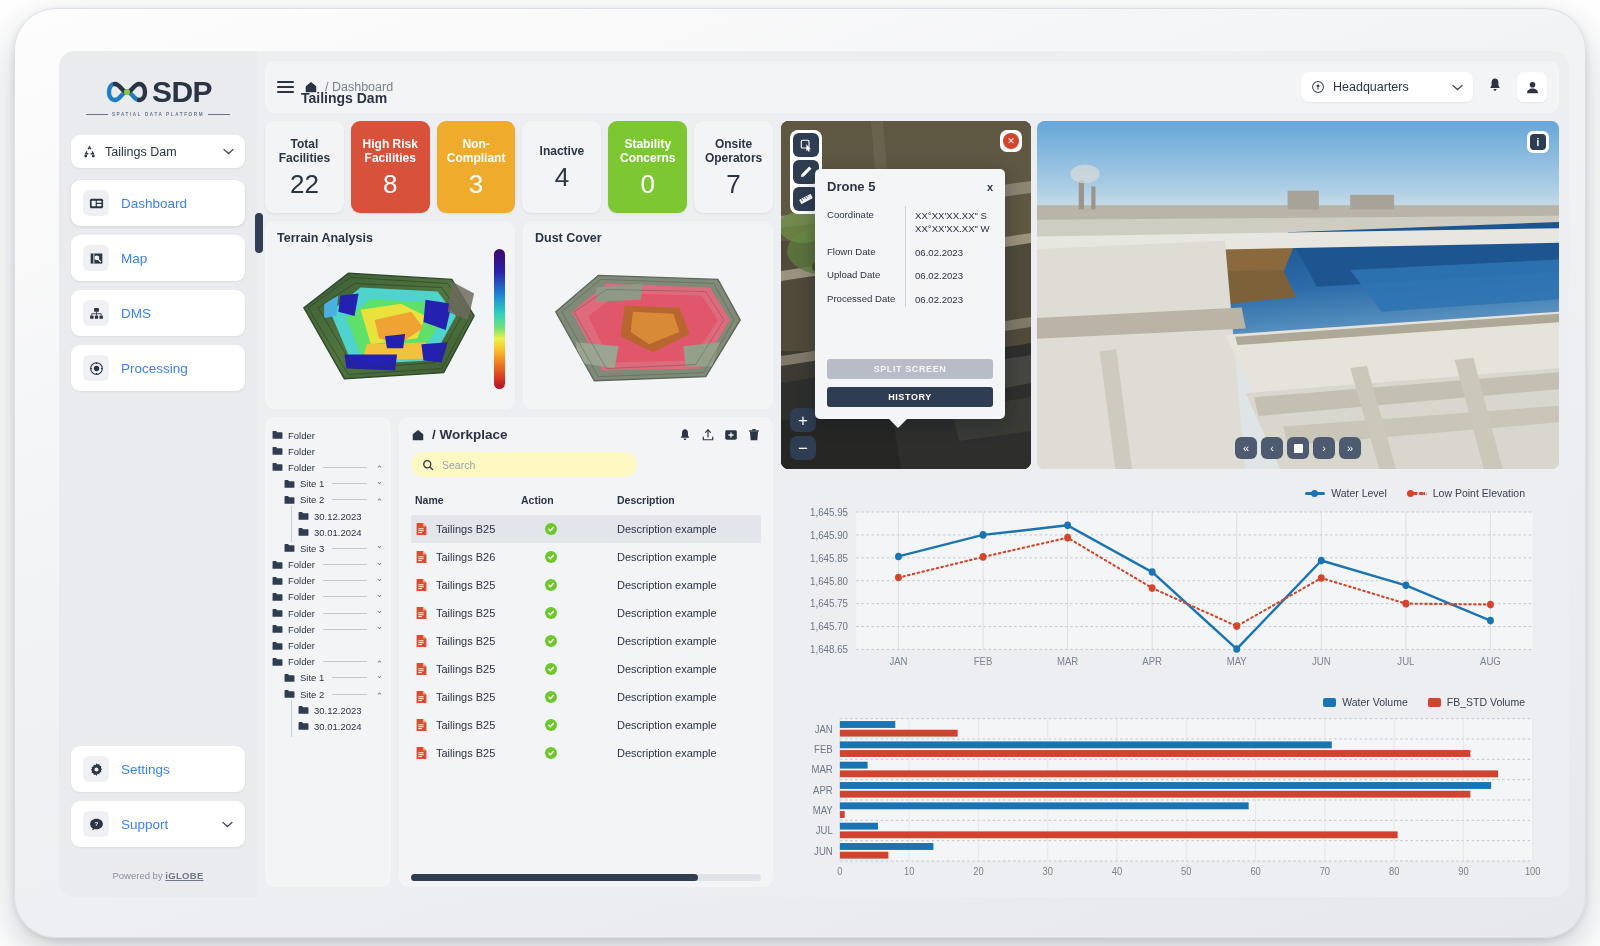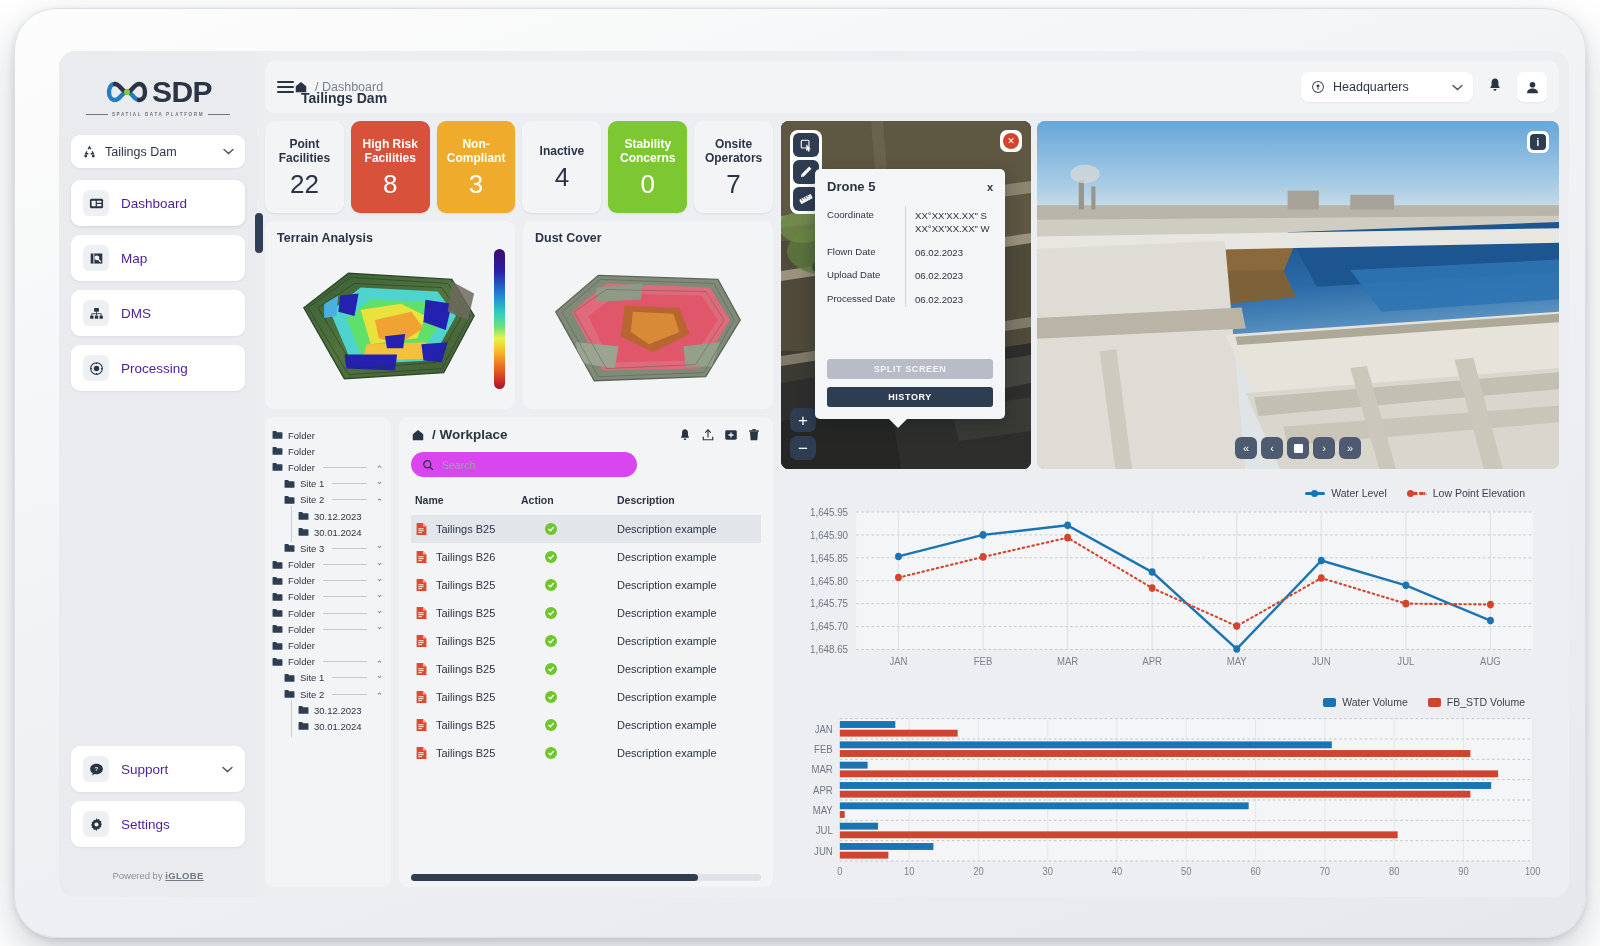--- a/index.html
+++ b/index.html
@@ -51,35 +51,35 @@
   .nav { display:flex; flex-direction: column; gap: 9px; }
   .nav-item {
     background:#fff; border-radius: 9px; padding: 10px 12px; display:flex;
     align-items:center; gap: 12px; cursor: pointer;
     box-shadow: 0 1px 2px rgba(30,40,60,.07);
   }
   .nav-item .ico {
     width: 26px; height: 26px; border-radius: 6px; background:#eef0f3;
     display:flex; align-items:center; justify-content:center; flex:0 0 26px;
   }
-  .nav-item .txt { font-size: 13.5px; color:#4c1d95; font-weight: 500; }
+  .nav-item .txt { font-size: 13.5px; color:#3b82f6; font-weight: 500; }
   .nav-item.active { box-shadow: 0 1px 3px rgba(30,40,60,.12); }
   .active-pin {
     position:absolute; right:-6px; top:162px; width: 8px; height: 40px;
     border-radius: 5px; background:#303f56;
   }
   .side-bottom { margin-top: auto; display:flex; flex-direction:column; gap: 9px; }
   .side-foot { text-align:center; padding: 14px 0 6px 0; font-size: 9.5px; color:#8a919e; }
   .side-foot b { font-weight: 700; color:#6f7785; letter-spacing:.3px;text-decoration:underline; }
 
   
   .main { flex: 1; height: 100%; padding: 10px 10px 10px 8px; display:flex; flex-direction:column; gap: 8px; min-width:0; }
   .topbar {
     background:#f3f4f6; border-radius: 10px; height: 52px; display:flex;
-    align-items:center; padding: 0 12px; gap: 0; position:relative;
+    align-items:center; padding: 0 12px; gap: 10px; position:relative;
   }
   .burger { display:flex; flex-direction:column; gap:3px; cursor:pointer; }
   .burger span { display:block; width: 17px; height: 2px; background:#2b3444; border-radius:2px; }
   .crumb { display:flex; align-items:center; gap: 7px; }
   .crumb .ct { font-size: 12.5px; color:#7a828f; }
   .topbar-title { position:absolute; left: 36px; top: 29px; font-size: 14px; font-weight: 700; color:#2b3444; }
   .topbar-right { margin-left:auto; display:flex; align-items:flex-start; gap: 9px; }
   .loc-select {
     background:#fff; border-radius: 8px; height: 30px; display:flex; align-items:center;
     gap: 8px; padding: 0 10px; min-width: 172px; box-shadow: 0 1px 2px rgba(30,40,60,.07);
@@ -127,21 +127,21 @@
   .tnode .chev { color:#6a7382; font-size: 9px; width:9px; text-align:center; }
   .tnode.d1 { padding-left: 12px; }
   .tnode.d2 { padding-left: 26px; position:relative; }
   .tnode.d2:before { content:""; position:absolute; left:19px; top:-2px; bottom:-2px; width:1px; background:#c9cdd6; }
 
   .workplace { flex:1; background:#f3f4f6; border-radius: 9px; padding: 10px 12px 8px 12px; display:flex; flex-direction:column; min-width:0; position:relative; }
   .wp-head { display:flex; align-items:center; gap: 7px; }
   .wp-title { font-size: 13.5px; font-weight: 700; color:#2b3444; }
   .wp-tools { margin-left:auto; display:flex; gap: 9px; align-items:center; }
   .search {
-    margin-top: 10px; background:#d946ef; border-radius: 15px; height: 25px;
+    margin-top: 10px; background:#fef9c3; border-radius: 15px; height: 25px;
     display:flex; align-items:center; gap: 8px; padding: 0 11px; width: 226px;
   }
   .search input {
     border:0; background:transparent; outline:none; font-size: 10.5px; color:#2b3444; width:100%;
     font-family:"Liberation Sans", sans-serif;
   }
   .search input::placeholder { color:#9aa1ad; }
   table.wt { width:100%; border-collapse: collapse; margin-top: 12px; }
   table.wt th {
     text-align:left; font-size: 10.5px; font-weight: 700; color:#2b3444; padding: 5px 4px 9px 4px;
@@ -301,39 +301,39 @@
            </svg>
          </span>
          <span class="txt">Processing</span>
        </div>
      </nav>
 
      <div class="side-bottom">
        <div class="nav-item">
          <span class="ico">
            <svg width="15" height="15" viewBox="0 0 16 16" fill="#2b3444">
+             <path d="M8 1.2 l1.1 1.5 1.8-.5 .5 1.8 1.8 .5-.5 1.8 1.3 1.3-1.3 1.3 .5 1.8-1.8 .5-.5 1.8-1.8-.5L8 14.8 6.9 13.3l-1.8 .5-.5-1.8-1.8-.5 .5-1.8L2 8.4 3.3 7.1l-.5-1.8 1.8-.5 .5-1.8 1.8 .5z"></path>
+             <circle cx="8" cy="8" r="2.1" fill="#fff"></circle>
+           </svg>
+         </span>
+         <span class="txt">Settings</span>
+       </div>
+       <div class="nav-item">
+         <span class="ico">
+           <svg width="15" height="15" viewBox="0 0 16 16" fill="#2b3444">
              <path d="M8 1.8 C3.9 1.8 1.2 4.3 1.2 7.4 C1.2 9.3 2.3 10.9 4 11.9 L3.3 14.4 L6.1 12.8 C6.7 12.9 7.3 13 8 13 C12.1 13 14.8 10.5 14.8 7.4 C14.8 4.3 12.1 1.8 8 1.8 Z"></path>
              <text x="8" y="9.9" font-size="6.6" fill="#f3f4f6" text-anchor="middle" font-family="Liberation Sans, sans-serif" font-weight="700">?</text>
            </svg>
          </span>
          <span class="txt">Support</span>
          <span style="margin-left:auto">
            <svg width="11" height="7" viewBox="0 0 11 7">
                   <path d="M1 1.4 L5.5 5.6 L10 1.4" fill="none" stroke="#49515f" stroke-width="1.3" stroke-linecap="round"></path>
                 </svg>
          </span>
-       </div>
-       <div class="nav-item">
-         <span class="ico">
-           <svg width="15" height="15" viewBox="0 0 16 16" fill="#2b3444">
-             <path d="M8 1.2 l1.1 1.5 1.8-.5 .5 1.8 1.8 .5-.5 1.8 1.3 1.3-1.3 1.3 .5 1.8-1.8 .5-.5 1.8-1.8-.5L8 14.8 6.9 13.3l-1.8 .5-.5-1.8-1.8-.5 .5-1.8L2 8.4 3.3 7.1l-.5-1.8 1.8-.5 .5-1.8 1.8 .5z"></path>
-             <circle cx="8" cy="8" r="2.1" fill="#fff"></circle>
-           </svg>
-         </span>
-         <span class="txt">Settings</span>
        </div>
        <div class="side-foot">
          <span>Powered by</span> <b>iGLOBE</b>
        </div>
      </div>
      <div class="active-pin"></div>
    </aside>
 
    <section class="main">
 
@@ -385,21 +385,21 @@
        </div>
      </div>
 
      <div class="content">
 
        <div class="col-left">
 
          <div class="kpis">
            <div class="kpi plain">
              <div class="t">
-               <span>Point</span><br><span>Facilities</span>
+               <span>Total</span><br><span>Facilities</span>
              </div>
              <div class="v">22</div>
            </div>
            <div class="kpi tint" style="background:#d8513a">
              <div class="t">
                <span>High Risk</span><br><span>Facilities</span>
              </div>
              <div class="v">8</div>
            </div>
            <div class="kpi tint" style="background:#eeab2c">

